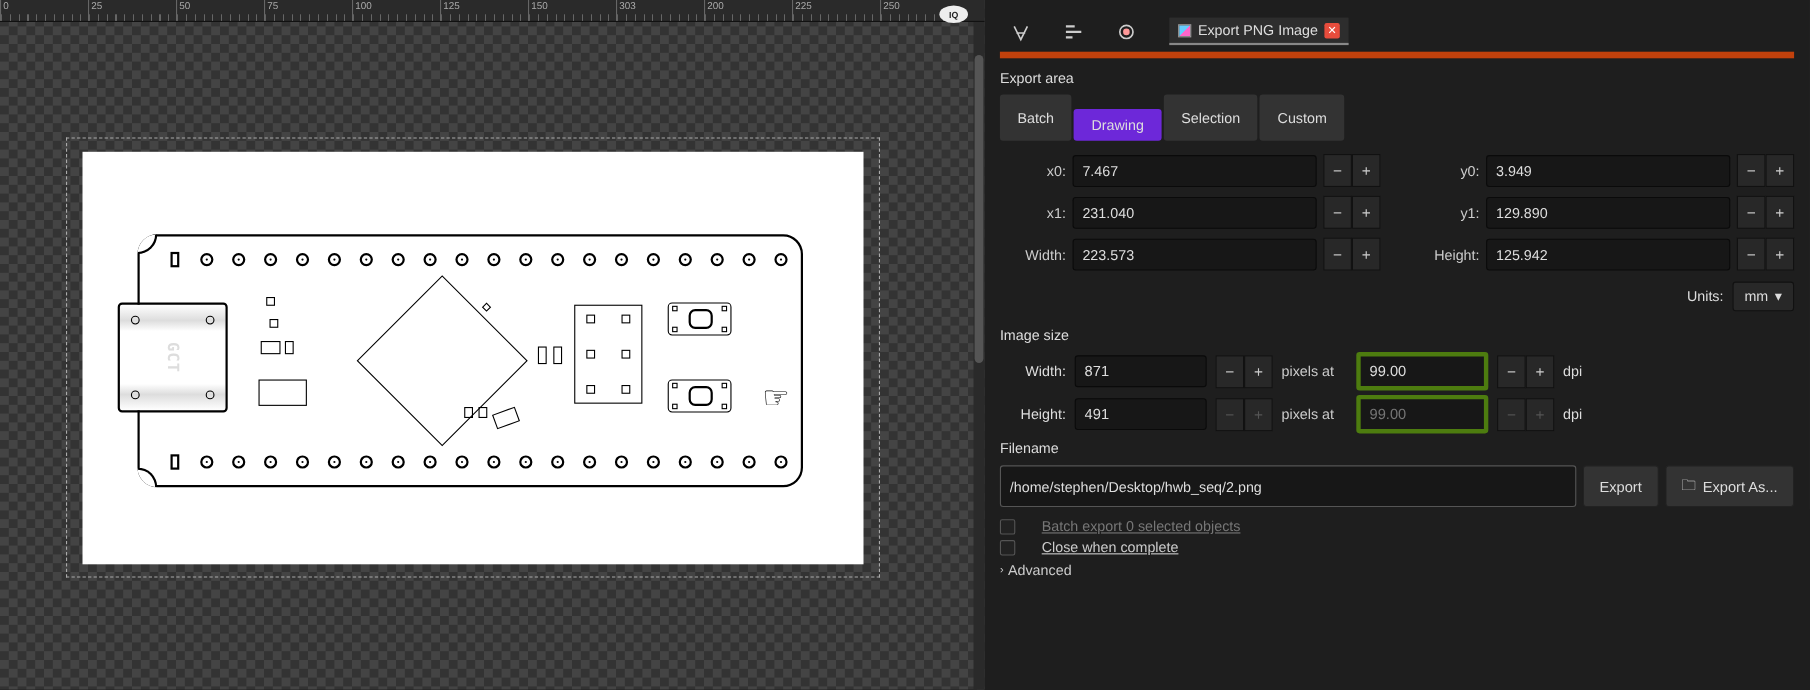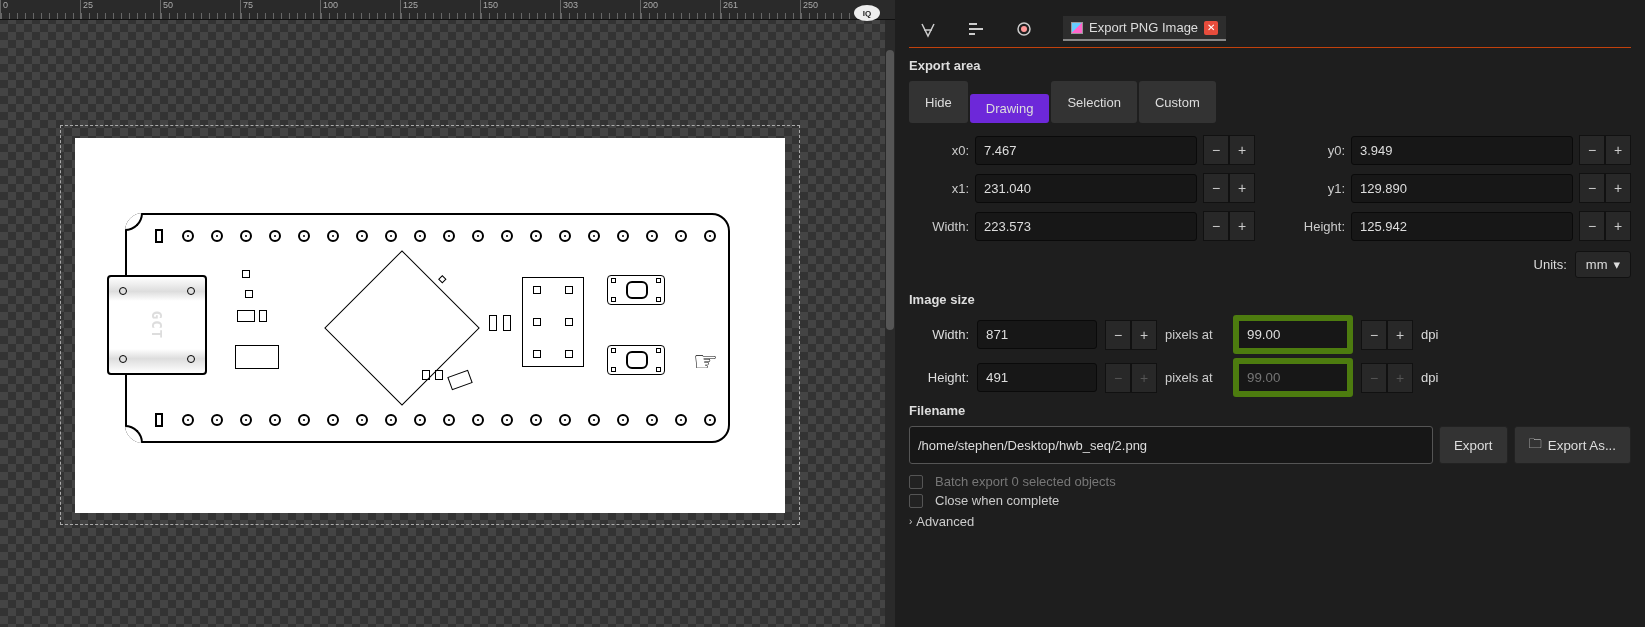--- a/index.html
+++ b/index.html
@@ -56,76 +56,76 @@
 .r5{top:130px;left:108px;width:44px;height:24px;}
 .r6{top:100px;left:362px;width:8px;height:16px;} .r7{top:100px;left:376px;width:8px;height:16px;}
 .r8{top:158px;left:322px;width:22px;height:14px;transform:rotate(-20deg);}
 .r9{top:155px;left:295px;width:8px;height:10px;} .r10{top:155px;left:308px;width:8px;height:10px;}
 
 .scrollbar { position:absolute; right:0; top:20px; width:10px; height:607px; background:#2a2a2a; }
 .scrollbar .thumb { position:absolute; top:30px; width:8px; left:1px; height:280px; background:#555; border-radius:4px; }
 
 
 .panel { flex:1; background:#1e1e1e; padding:10px 14px; font-size:13px; height:627px; overflow:hidden; }
-.tabs { display:flex; gap:30px; align-items:center; border-bottom:1px solid #c2410c; padding:6px 10px; margin-bottom:10px; }
+.tabs { display:flex; gap:30px; align-items:center; border-bottom:6px solid #c2410c; padding:6px 10px; margin-bottom:10px; }
 .tab-icon { width:18px; height:18px; display:flex; align-items:center; justify-content:center; color:#ccc; }
 .tab-active { display:flex; align-items:center; gap:6px; background:#2d2d2d; padding:4px 8px; border-bottom:2px solid #888; }
 .tab-active .close { background:#e74c3c; color:#fff; width:14px; height:14px; font-size:10px; border-radius:2px; display:flex; align-items:center; justify-content:center; }
 .png-ico { width:12px;height:12px;background:linear-gradient(135deg,#6cf 50%,#f6c 50%);border:1px solid #999;}
 
-.section-label { font-weight:700; margin:6px 0 8px 0; color:#ddd; }
+.section-label { font-weight:400; margin:6px 0 8px 0; color:#ddd; }
 .seg { display:flex; gap:2px; margin-bottom:12px; }
 .seg button { background:#333; border:none; color:#ddd; padding:7px 16px; font-size:13px; border-radius:3px; cursor:pointer; }
 .seg button.active { background:#6d28d9;margin-top:13px; }
 
 .grid2 { display:grid; grid-template-columns: 1fr 1fr; gap:4px 30px; }
 .field { display:flex; align-items:center; gap:6px; margin-bottom:4px;}
 .field label { width:60px; text-align:right; color:#ccc; font-size:13px;}
 .field .inp { flex:1; background:#171717; border:1px solid #0a0a0a; color:#ddd; padding:6px 8px; font-size:13px; border-radius:3px; }
 .spin { display:flex; }
 .spin button { width:26px; height:30px; background:#282828; border:1px solid #111; color:#ccc; font-size:14px; cursor:pointer; }
 .spin button:first-child{border-radius:0;} 
 
 .units-row { display:flex; justify-content:flex-end; align-items:center; gap:8px; margin:6px 0 14px 0; }
 .units-sel { background:#282828; border:1px solid #111; color:#ddd; padding:5px 10px; border-radius:3px; display:flex; align-items:center; gap:6px;}
 
 .img-row { display:flex; align-items:center; gap:8px; margin-bottom:4px; }
 .img-row label { width:60px; text-align:right; }
 .img-row .inp { width:120px; background:#171717; border:1px solid #0a0a0a; color:#ddd; padding:6px 8px; border-radius:3px;}
 .img-row .suffix { color:#ccc; width:60px; }
-.img-row .dpi-inp { width:120px; background:#171717; border:6px solid #4d7c0f; color:#ddd; padding:6px 8px; border-radius:3px;}
+.img-row .dpi-inp { width:120px; background:#171717; border:4px solid #4d7c0f; color:#ddd; padding:6px 8px; border-radius:3px;}
 .img-row.disabled .dpi-inp { color:#666; }
 .img-row.disabled .spin button { color:#555; }
 
 .filename-row { display:flex; gap:6px; margin:6px 0 10px 0; }
 .filename-row input { flex:1; background:#171717; border:1px solid #555; color:#ddd; padding:7px 8px; border-radius:3px; font-size:13px;}
 .btn { background:#333; border:1px solid #222; color:#ddd; padding:7px 14px; border-radius:3px; cursor:pointer; display:flex; align-items:center; gap:6px;}
 
-.chk-row { display:flex; align-items:center; gap:12px; margin:4px 0; color:#ccc; font-size:13px;}
+.chk-row { display:flex; align-items:center; gap:24px; margin:4px 0; color:#ccc; font-size:13px;text-decoration:underline;}
 .chk { width:14px; height:14px; border:1px solid #555; background:#222; border-radius:2px;}
 .chk-row.disabled { color:#777; }
 
 .adv { display:flex; align-items:center; gap:4px; margin-top:6px; color:#ccc; cursor:pointer; }
 .chev { font-size:10px; }
 </style>
 </head>
 <body>
 
 <div class="canvas-area">
   <div class="ruler-h" id="ruler">
       <div class="tick" style="width: 80px;">0</div>
       <div class="tick" style="width: 80px;">25</div>
       <div class="tick" style="width: 80px;">50</div>
       <div class="tick" style="width: 80px;">75</div>
       <div class="tick" style="width: 80px;">100</div>
       <div class="tick" style="width: 80px;">125</div>
       <div class="tick" style="width: 80px;">150</div>
       <div class="tick" style="width: 80px;">303</div>
       <div class="tick" style="width: 80px;">200</div>
-      <div class="tick" style="width: 80px;">261</div>
+      <div class="tick" style="width: 80px;">225</div>
       <div class="tick" style="width: 80px;">250</div>
     </div>
   <div class="zoom-badge">IQ</div>
   <div class="page-shadow"></div>
   <div class="page">
     <div class="pcb">
       <div class="cutout tl"></div>
         <div class="cutout bl"></div>
       <div class="rect-pad t"></div>
         <div class="rect-pad b"></div>
@@ -239,21 +239,21 @@
       </div>
     <div class="tab-active">
       <div class="png-ico"></div>
       <span>Export PNG Image</span>
       <div class="close">✕</div>
     </div>
   </div>
 
   <div class="section-label">Export area</div>
   <div class="seg">
-    <button>Hide</button>
+    <button>Batch</button>
     <button class="active">Drawing</button>
     <button>Selection</button>
     <button>Custom</button>
   </div>
 
   <div class="grid2">
     <div class="field">
       <label>x0:</label>
       <input class="inp" value="7.467" style="">
       <div class="spin">

